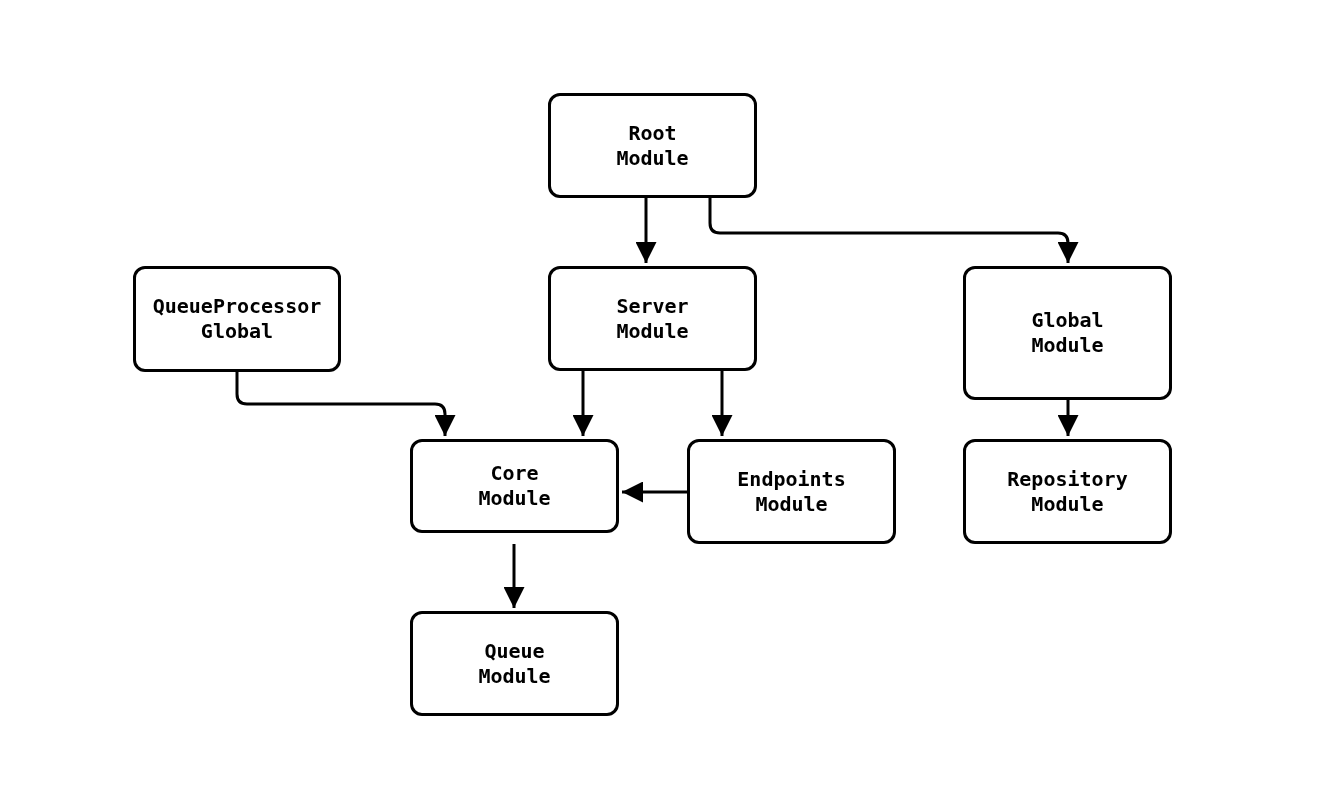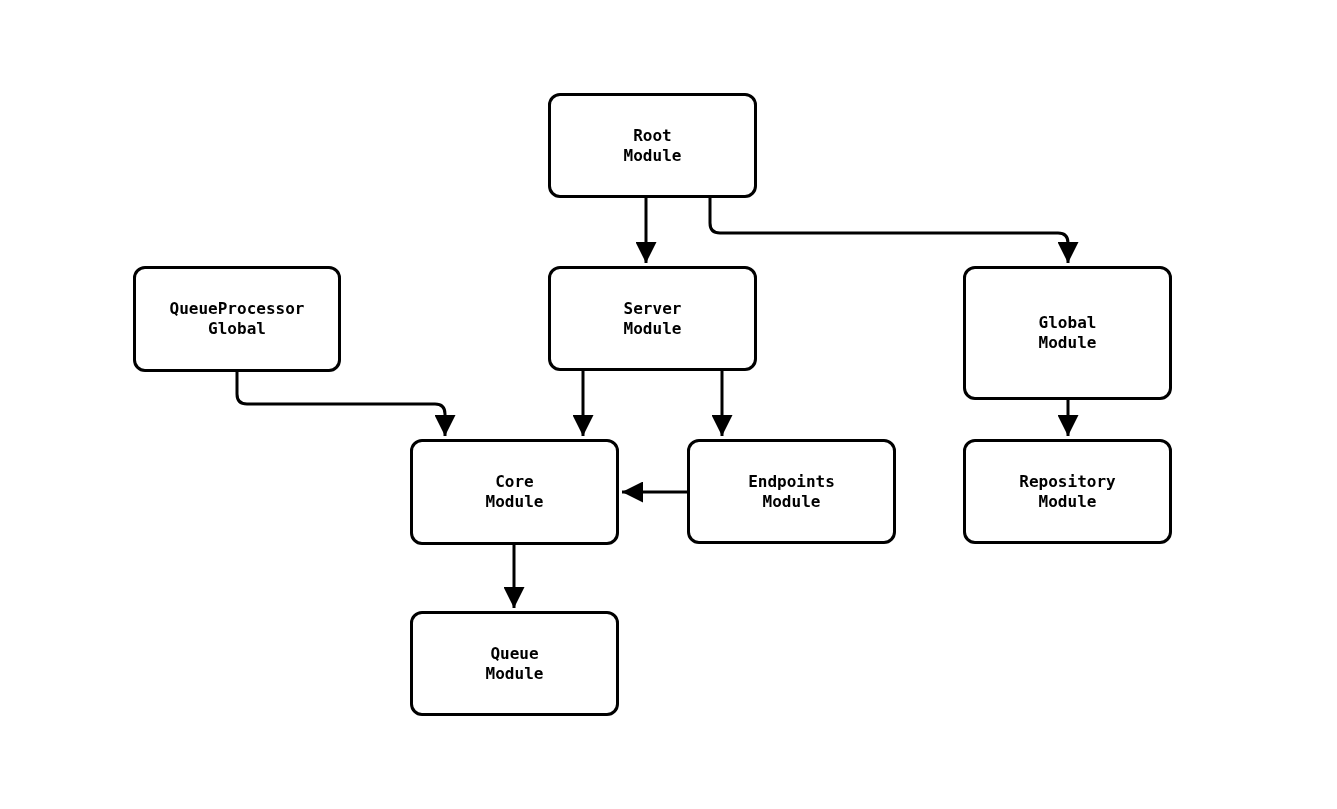--- a/index.html
+++ b/index.html
@@ -27,21 +27,21 @@
     position: absolute;
     box-sizing: border-box;
     border: 3px solid #000000;
     border-radius: 12px;
     background: #ffffff;
     display: flex;
     align-items: center;
     justify-content: center;
     text-align: center;
     font-weight: 700;
-    font-size: 16px;
+    font-size: 20px;
     line-height: 1.25;
     color: #000000;
     white-space: pre-line;
   }
 </style>
 </head>
 <body>
 
 <div class="stage">
 
@@ -64,21 +64,21 @@
   </svg>
 
   <div class="node" style="left: 548px; top: 93px; width: 209px; height: 105px;">Root
 Module</div>
   <div class="node" style="left: 133px; top: 266px; width: 208px; height: 106px;">QueueProcessor
 Global</div>
   <div class="node" style="left: 548px; top: 266px; width: 209px; height: 105px; text-align: right;">Server
 Module</div>
   <div class="node" style="left: 963px; top: 266px; width: 209px; height: 134px;">Global
 Module</div>
-  <div class="node" style="left: 410px; top: 439px; width: 209px; height: 106px;">Core
+  <div class="node" style="left: 410px; top: 439px; width: 209px; height: 94px;">Core
 Module</div>
   <div class="node" style="left: 687px; top: 439px; width: 209px; height: 105px;">Endpoints
 Module</div>
   <div class="node" style="left: 963px; top: 439px; width: 209px; height: 105px;">Repository
 Module</div>
   <div class="node" style="left: 410px; top: 611px; width: 209px; height: 105px;">Queue
 Module</div>
 
 </div>
 

